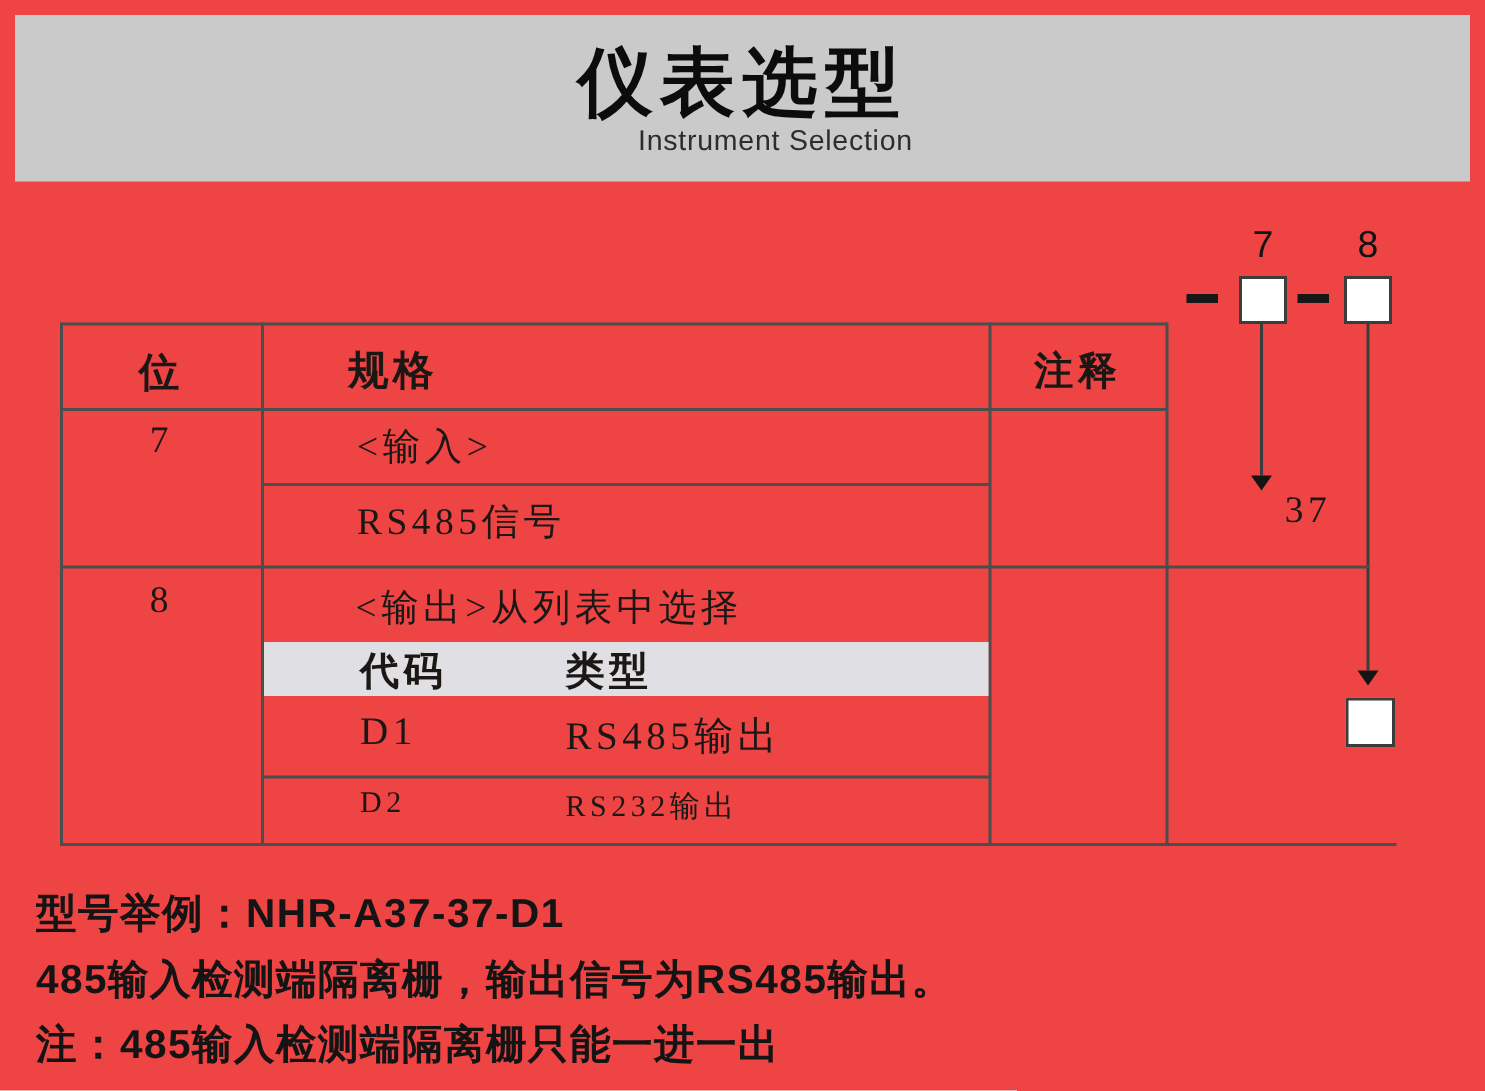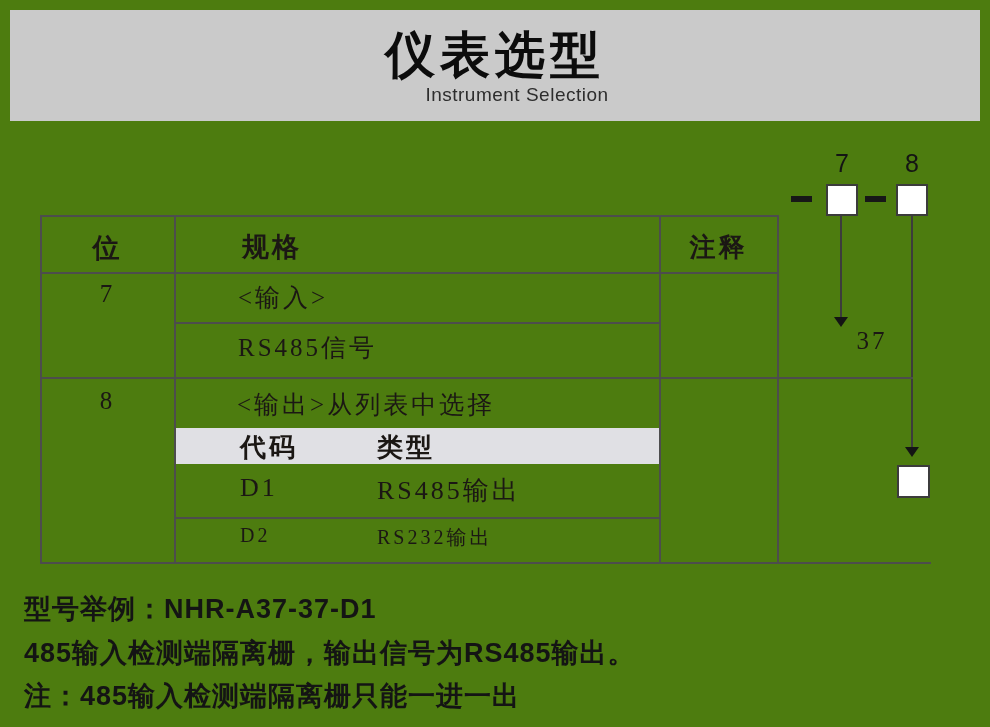--- a/index.html
+++ b/index.html
@@ -1,16 +1,16 @@
 <!DOCTYPE html>
 <html><head>
 <meta charset="utf-8">
 <style>
   html,body{margin:0;padding:0;background:#ffffff;}
-  .page{position:relative;width:990px;height:727px;background:#4d7c0f;overflow:hidden;
+  .page{position:relative;width:990px;height:727px;background:#ef4444;overflow:hidden;
         font-family:"Liberation Serif","DejaVu Serif",serif;color:#1b1714;}
 
   
   .top-band{position:absolute;left:10px;top:10px;width:970px;height:111px;background:#cacaca;
             display:flex;flex-direction:column;align-items:center;justify-content:center;}
   .cn-title{font-family:"Liberation Sans","DejaVu Sans",sans-serif;font-weight:900;font-size:50px;
             letter-spacing:5px;color:#0c0c0c;line-height:56px;margin-top:2px;}
   .en-subtitle{font-family:"Liberation Sans","DejaVu Sans",sans-serif;font-weight:400;font-size:19px;
                color:#2d2d2d;letter-spacing:0.5px;margin-top:1px;margin-left:44px;}
 
@@ -53,21 +53,21 @@
   .v-c2{left:659px;top:215px;height:349px;}
   .v-right{left:777px;top:215px;height:349px;}
 
   .code-band{position:absolute;left:176px;top:428px;width:483px;height:36px;background:#e0e0e4;}
 
   
   .cell{position:absolute;font-size:25px;letter-spacing:3px;white-space:nowrap;}
   .th{font-weight:600;font-size:27px;}
   .c-center{text-align:center;}
   .th-pos{left:41px;top:230px;width:133px;}
-  .th-spec{left:242px;top:229px;}
+  .th-spec{left:232px;top:229px;}
   .th-note{left:660px;top:230px;width:117px;font-size:26px;}
   .r7-pos{left:41px;top:280px;width:133px;}
   .r7-input{left:238px;top:281px;}
   .r7-signal{left:238px;top:331px;}
   .r8-pos{left:41px;top:387px;width:133px;}
   .r8-output{left:237px;top:388px;}
   .sub-h{font-weight:700;font-size:26px;}
   .code-h{left:240px;top:430px;}
   .type-h{left:377px;top:430px;}
   .d1-code{left:240px;top:473px;font-size:26px;}

